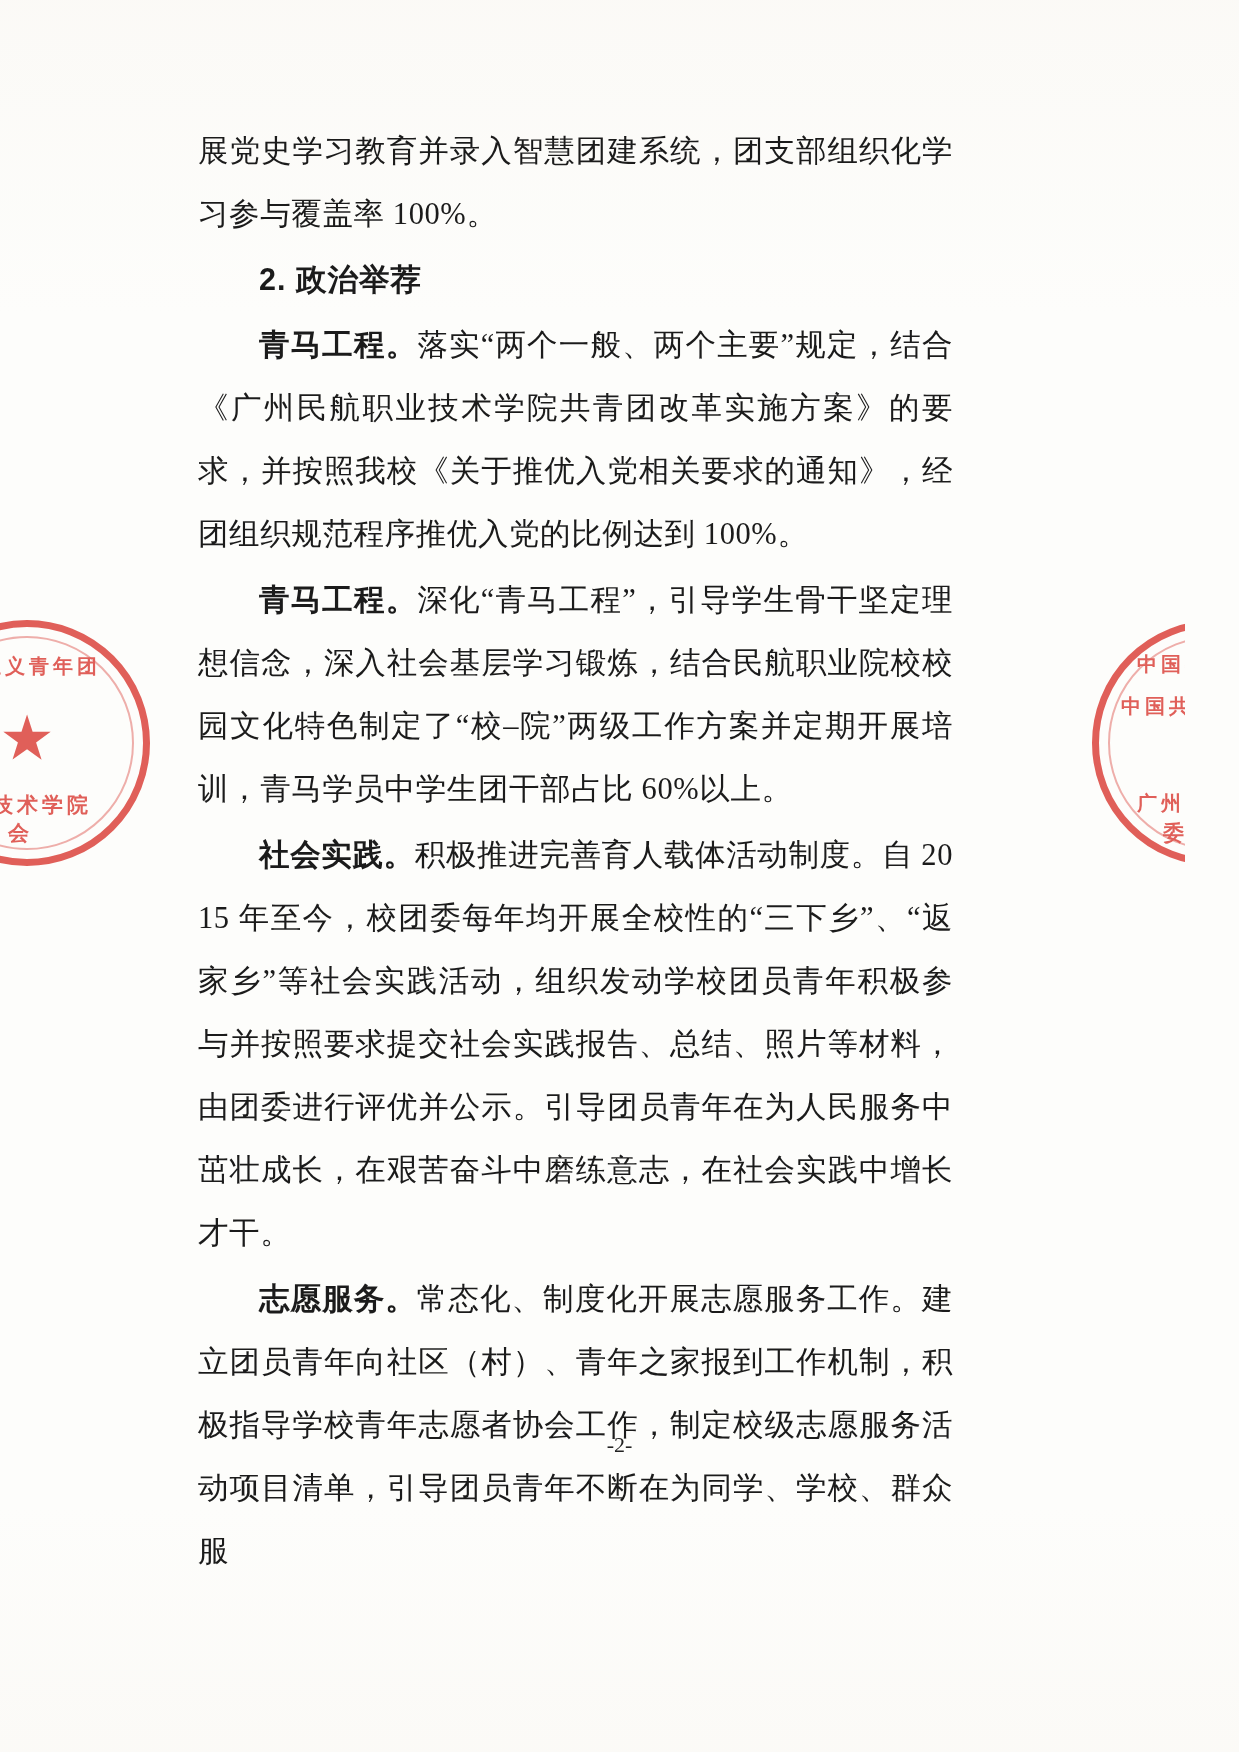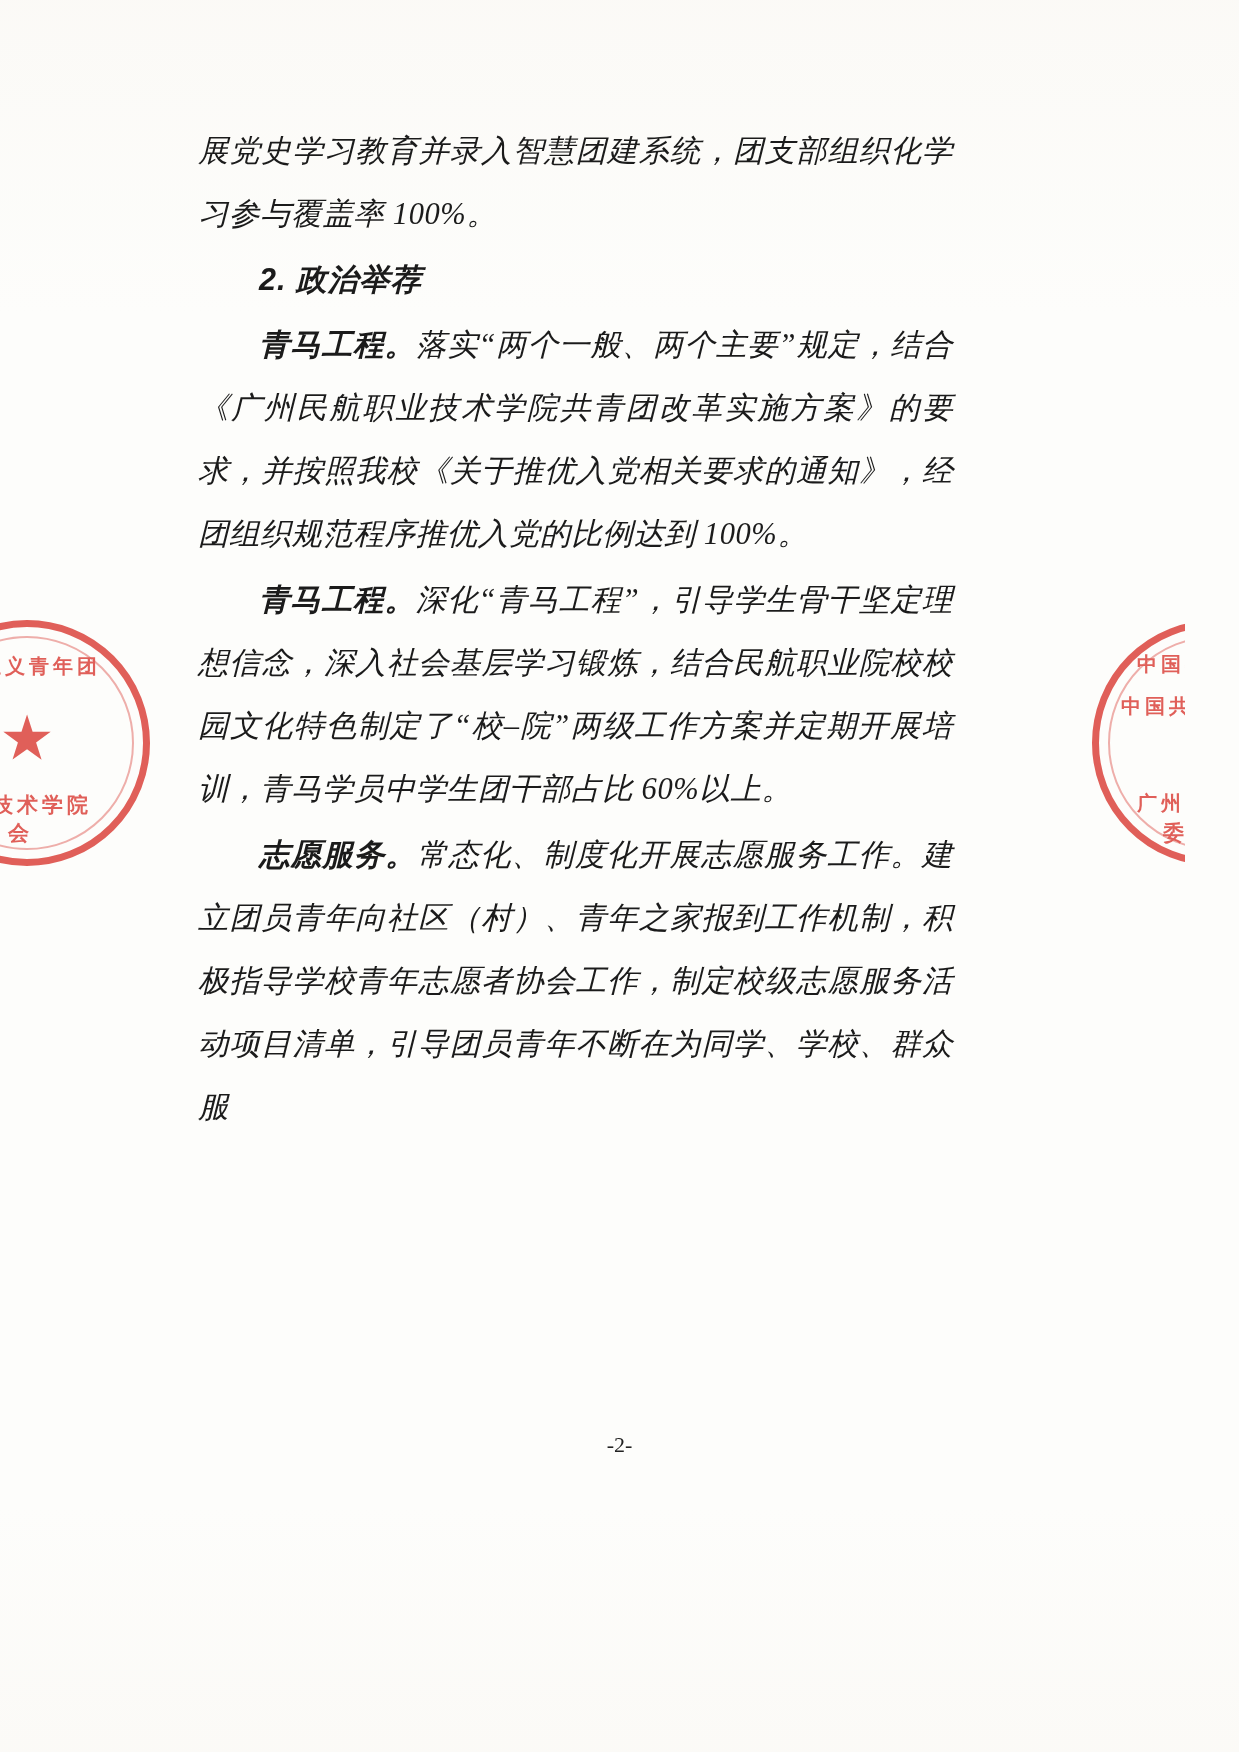--- a/index.html
+++ b/index.html
@@ -32,21 +32,20 @@
     width: 755px;
   }
   p {
     margin: 0 0 2px 0;
     font-size: 30.5px;
     line-height: 63px;
     text-align: justify;
     text-justify: inter-ideograph;
     letter-spacing: 0.6px;
     word-break: break-all;
-    font-style: italic;
   }
   p.indent {
     text-indent: 2em;
   }
   .heading {
     font-weight: bold;
     font-family: "Liberation Sans", "DejaVu Sans", sans-serif;
     letter-spacing: 1px;
   }
   .lead {
@@ -161,20 +160,23 @@
     <p class="indent">
       <span class="lead">青马工程。</span><span>落实“两个一般、两个主要”规定，结合《广州民航职业技术学院共青团改革实施方案》的要求，并按照我校《关于推优入党相关要求的通知》，经团组织规范程序推优入党的比例达到 100%。</span>
     </p>
 
     <p class="indent">
       <span class="lead">青马工程。</span><span>深化“青马工程”，引导学生骨干坚定理想信念，深入社会基层学习锻炼，结合民航职业院校校园文化特色制定了“校–院”两级工作方案并定期开展培训，青马学员中学生团干部占比 60%以上。</span>
     </p>
 
 
 
+    <p class="indent">
+      <span class="lead">社会实践。</span><span>积极推进完善育人载体活动制度。自 2015 年至今，校团委每年均开展全校性的“三下乡”、“返家乡”等社会实践活动，组织发动学校团员青年积极参与并按照要求提交社会实践报告、总结、照片等材料，由团委进行评优并公示。引导团员青年在为人民服务中茁壮成长，在艰苦奋斗中磨练意志，在社会实践中增长才干。</span>
+    </p>
 
     <p class="indent">
       <span class="lead">志愿服务。</span><span>常态化、制度化开展志愿服务工作。建立团员青年向社区（村）、青年之家报到工作机制，积极指导学校青年志愿者协会工作，制定校级志愿服务活动项目清单，引导团员青年不断在为同学、学校、群众服</span>
     </p>
 
   </div>
 
   <div class="page-number">-2-</div>
 </div>
 

